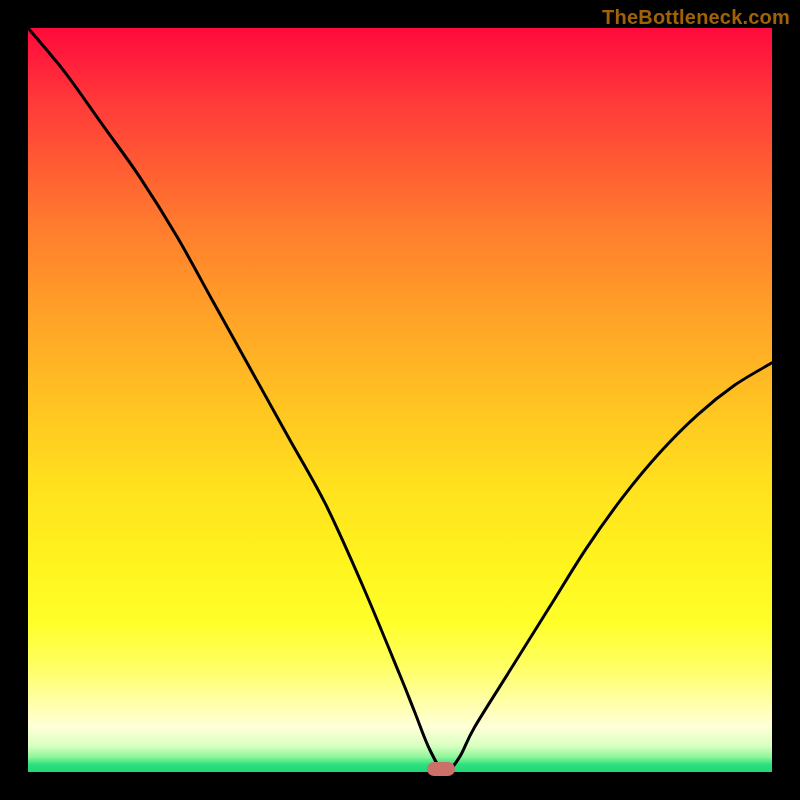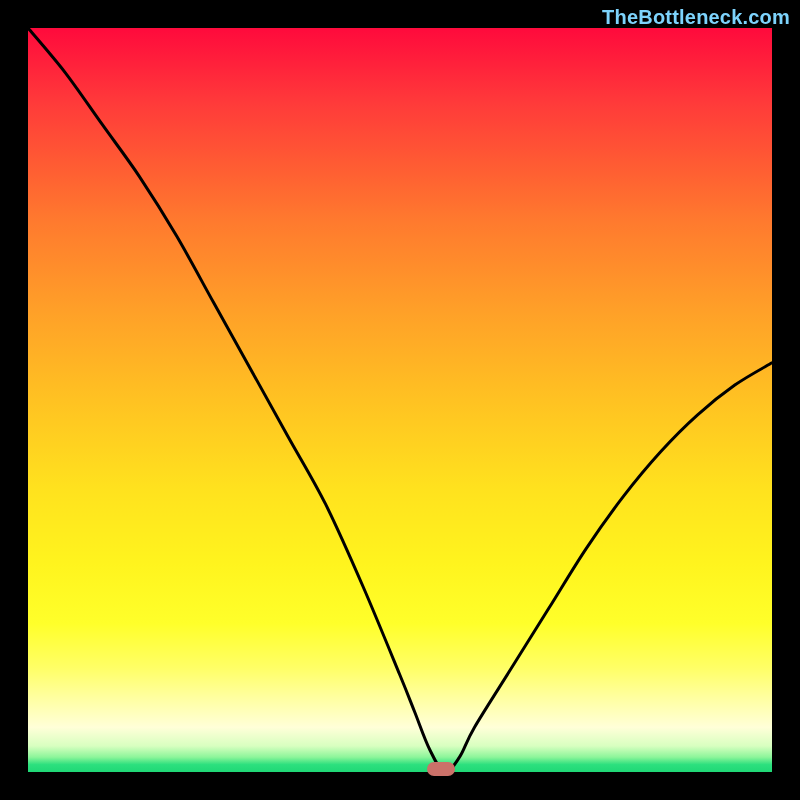--- a/index.html
+++ b/index.html
@@ -41,21 +41,21 @@
       #1fd876 100%
     );
   }
   .watermark {
     position: absolute;
     top: 6px;
     right: 10px;
     font-family: Arial, Helvetica, sans-serif;
     font-size: 20px;
     font-weight: 600;
-    color: #7dd3fc;
+    color: #a16207;
     letter-spacing: 0.2px;
     user-select: none;
   }
   svg.curve {
     position: absolute;
     left: 0;
     top: 0;
     width: 744px;
     height: 744px;
     overflow: visible;

